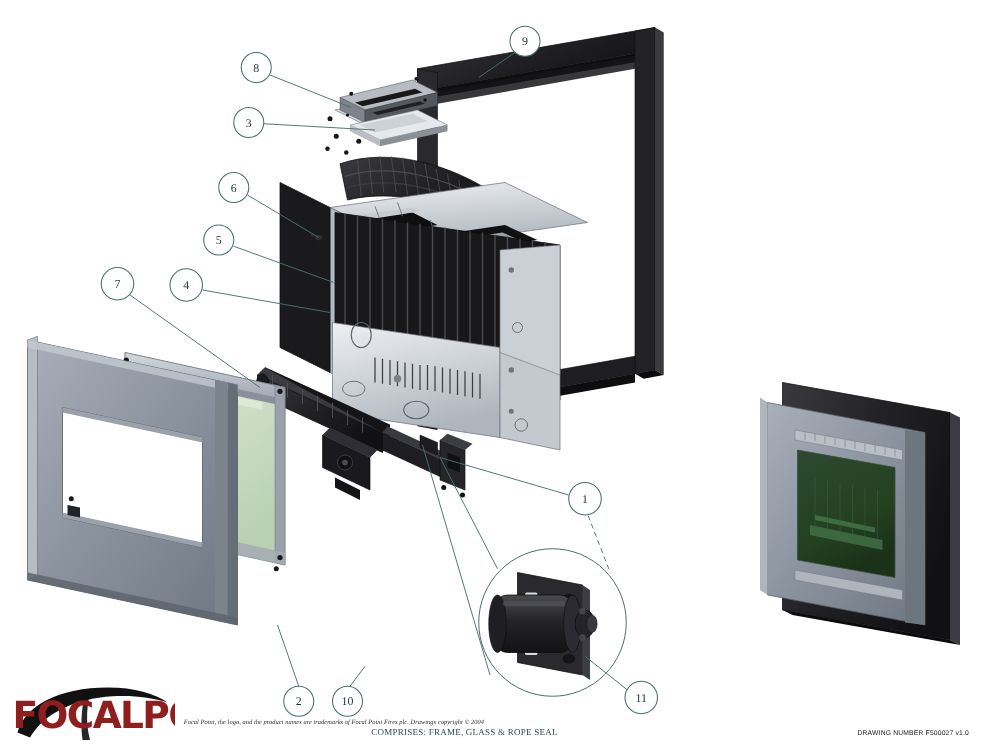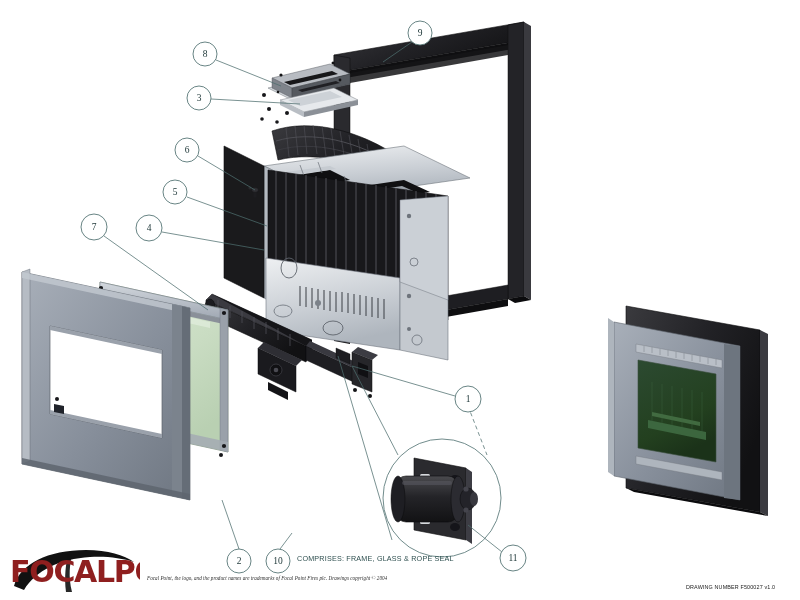--- a/index.html
+++ b/index.html
@@ -29,21 +29,22 @@
     color:#222;
     white-space:nowrap;
     font-family:"Liberation Sans", sans-serif;
   }
   .comprises-note{
     position:absolute;
     font-size:7.2px;
     letter-spacing:.2px;
     color:#2e4f4f;
     white-space:nowrap;
-    font-family:Liberation Sans, sans-serif;
+    font-family:Liberation Serif, serif;
+    margin-top:28px;
   }
 
   
   #logo{position:absolute;left:8px;top:546px;width:132px;height:46px;}
   #logo svg{display:block;width:132px;height:46px;}
   .logo-text{
     font-family:"DejaVu Sans", sans-serif;
     font-weight:bold;
     font-size:30px;
     fill:#8f1f1f;

